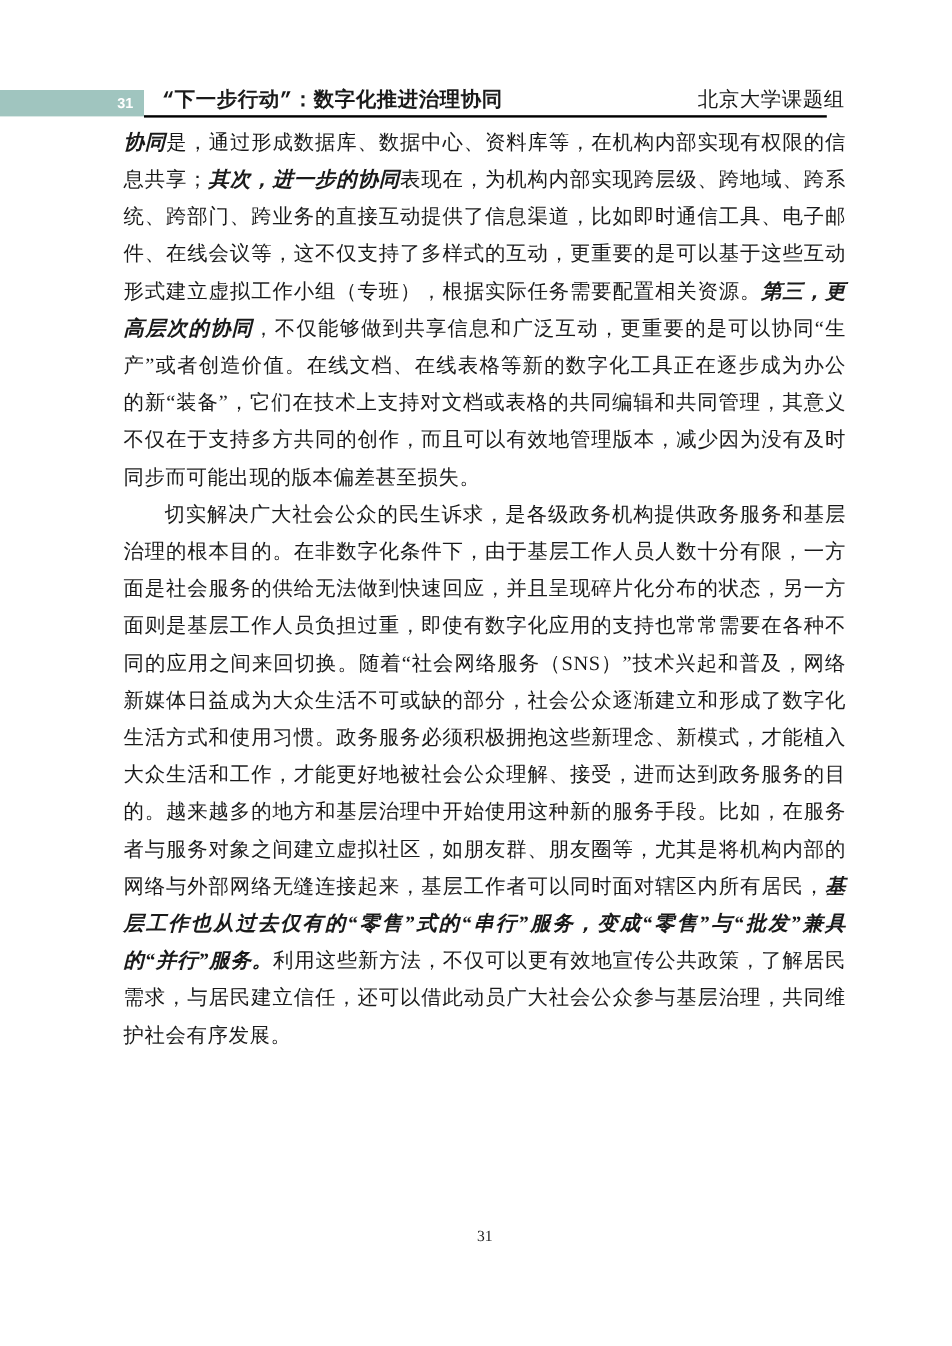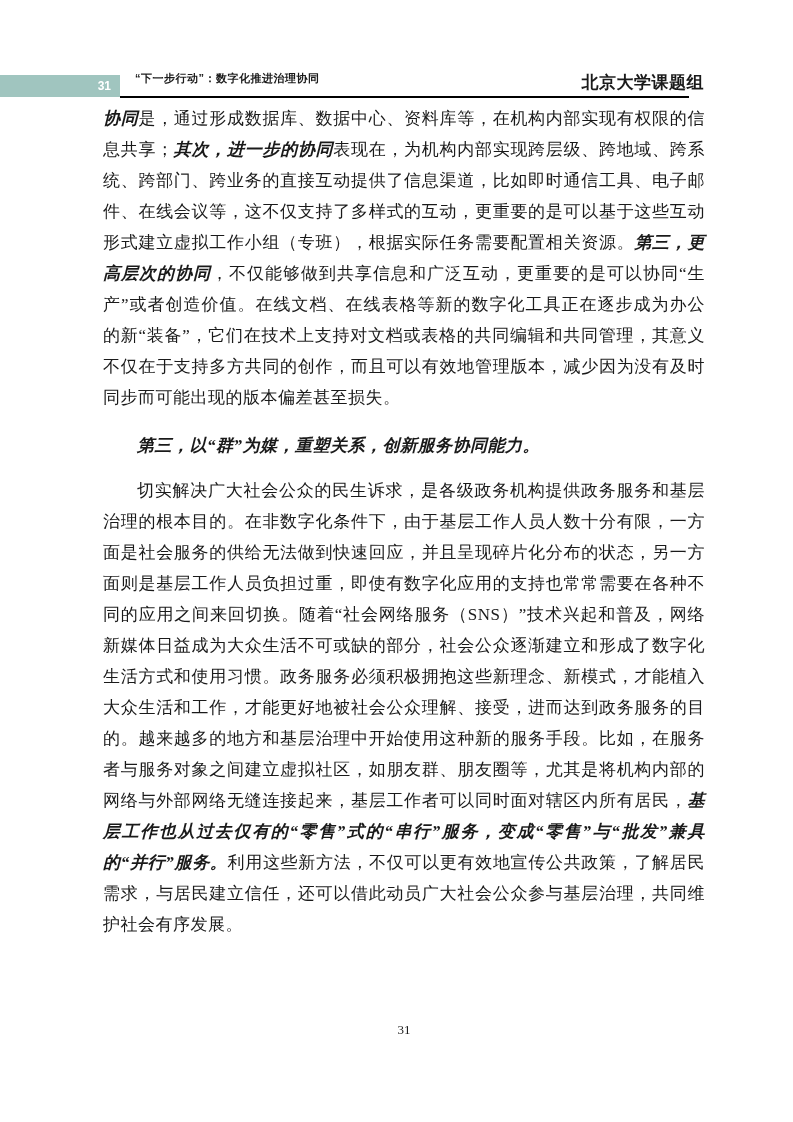--- a/index.html
+++ b/index.html
@@ -23,32 +23,32 @@
     justify-content: flex-end;
     padding-right: 9px;
     font-family: "Liberation Sans", sans-serif;
     font-size: 12px;
     font-weight: bold;
     color: #ffffff;
   }
   .header-title {
     position: absolute;
     left: 135px; top: 71px;
-    font-family: Liberation Sans, sans-serif;
-    font-size: 11px;
+    font-family: Liberation Mono, monospace;
+    font-size: 17px;
     font-weight: bold;
     letter-spacing: 0.5px;
     white-space: nowrap;
   }
   .header-affiliation {
     position: absolute;
     right: 104px; top: 71px;
     font-family: "Liberation Sans", sans-serif;
     font-size: 17px;
-    font-weight: bold;
+    font-weight: normal;
     letter-spacing: 0.5px;
     white-space: nowrap;
   }
   .header-rule {
     position: absolute;
     left: 120px; top: 96px;
     width: 569px; height: 2px;
   }
   
   .page-body {
@@ -84,21 +84,20 @@
     <div class="page-badge" style="background: rgb(160, 197, 191);">
       <span>31</span>
     </div>
     <span class="header-title">“下一步行动”：数字化推进治理协同</span>
     <span class="header-affiliation">北京大学课题组</span>
     <div class="header-rule" style="background: rgb(0, 0, 0);"></div>
   </header>
 
   <main class="page-body">
     <p class="para"><span class="b">协同</span><span>是，通过形成数据库、数据中心、资料库等，在机构内部实现有权限的信息共享；</span><span class="b">其次，进一步的协同</span><span>表现在，为机构内部实现跨层级、跨地域、跨系统、跨部门、跨业务的直接互动提供了信息渠道，比如即时通信工具、电子邮件、在线会议等，这不仅支持了多样式的互动，更重要的是可以基于这些互动形式建立虚拟工作小组（专班），根据实际任务需要配置相关资源。</span><span class="b">第三，更高层次的协同</span><span>，不仅能够做到共享信息和广泛互动，更重要的是可以协同“生产”或者创造价值。在线文档、在线表格等新的数字化工具正在逐步成为办公的新“装备”，它们在技术上支持对文档或表格的共同编辑和共同管理，其意义不仅在于支持多方共同的创作，而且可以有效地管理版本，减少因为没有及时同步而可能出现的版本偏差甚至损失。</span></p>
-    <p class="para indent heading-para"><span class="b">第三，以“群”为媒，重塑关系，创新服务协同能力。</span></p>
     <p class="para indent"><span>切实解决广大社会公众的民生诉求，是各级政务机构提供政务服务和基层治理的根本目的。在非数字化条件下，由于基层工作人员人数十分有限，一方面是社会服务的供给无法做到快速回应，并且呈现碎片化分布的状态，另一方面则是基层工作人员负担过重，即使有数字化应用的支持也常常需要在各种不同的应用之间来回切换。随着“社会网络服务（SNS）”技术兴起和普及，网络新媒体日益成为大众生活不可或缺的部分，社会公众逐渐建立和形成了数字化生活方式和使用习惯。政务服务必须积极拥抱这些新理念、新模式，才能植入大众生活和工作，才能更好地被社会公众理解、接受，进而达到政务服务的目的。越来越多的地方和基层治理中开始使用这种新的服务手段。比如，在服务者与服务对象之间建立虚拟社区，如朋友群、朋友圈等，尤其是将机构内部的网络与外部网络无缝连接起来，基层工作者可以同时面对辖区内所有居民，</span><span class="b">基层工作也从过去仅有的“零售”式的“串行”服务，变成“零售”与“批发”兼具的“并行”服务。</span><span>利用这些新方法，不仅可以更有效地宣传公共政策，了解居民需求，与居民建立信任，还可以借此动员广大社会公众参与基层治理，共同维护社会有序发展。</span></p>
   </main>
 
   <footer class="page-footer">
     <span>31</span>
   </footer>
 
 </div>
 
 </body></html>

